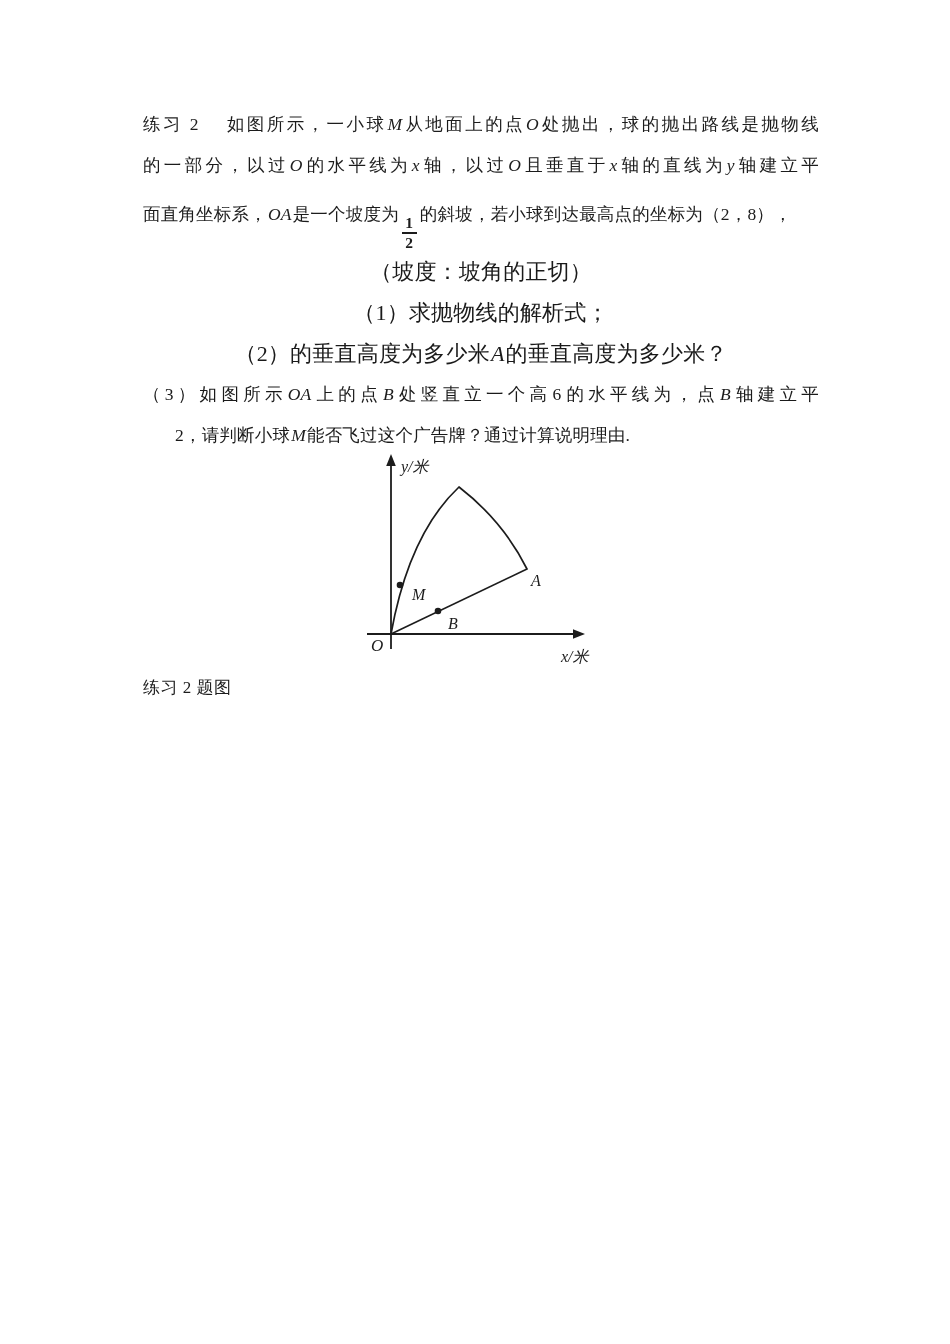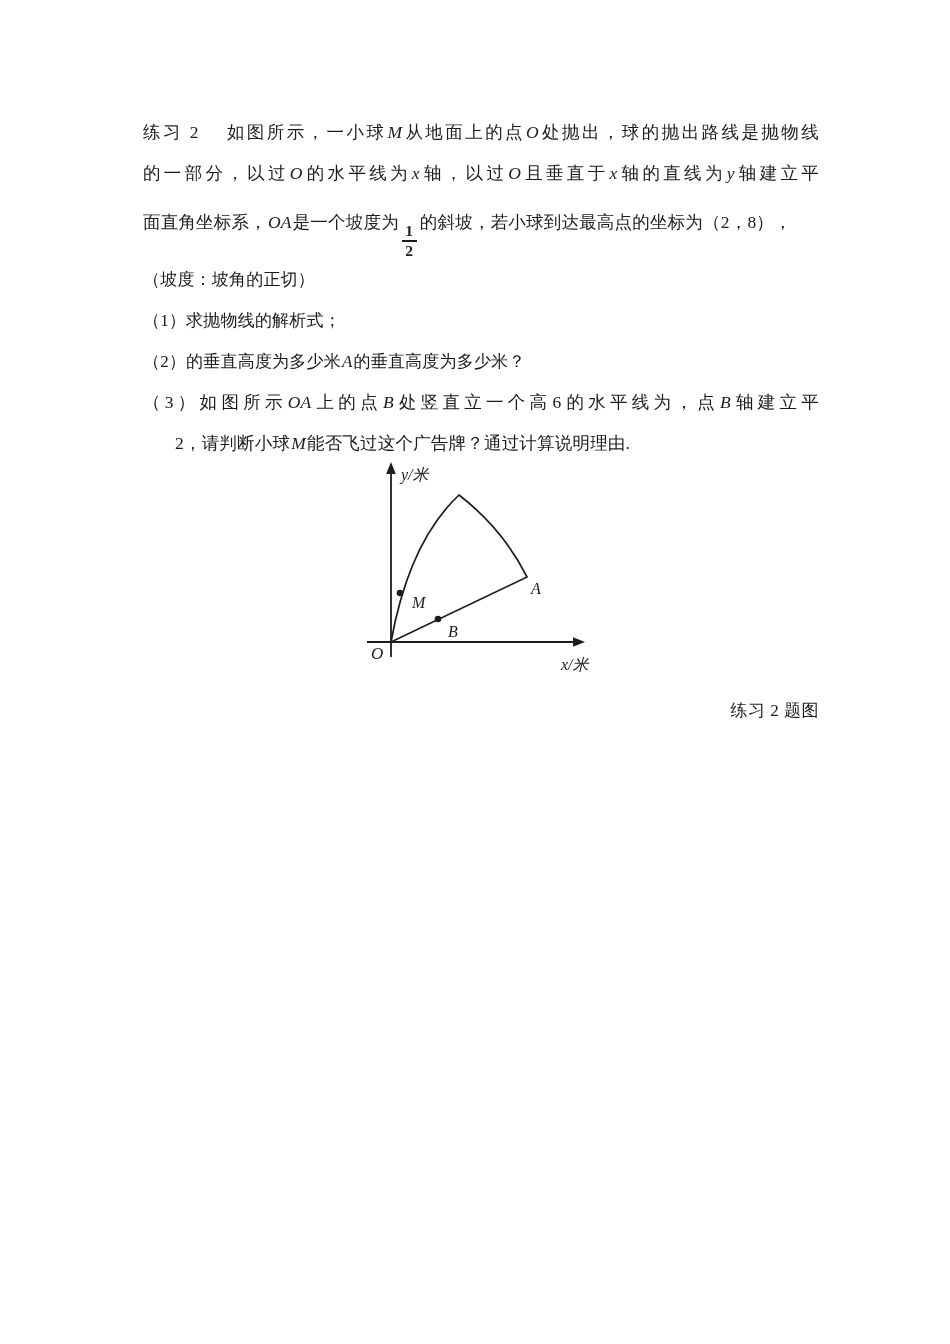--- a/index.html
+++ b/index.html
@@ -18,21 +18,21 @@
 
   .page {
     position: absolute;
     inset: 0;
     background: #ffffff;
   }
 
   .content {
     position: absolute;
     left: 143px;
-    top: 112px;
+    top: 104px;
     width: 676px;
   }
 
   
   .para {
     font-size: 17.5px;
     line-height: 41px;
     text-align: justify;
     text-justify: inter-character;
     letter-spacing: 0.2px;
@@ -84,24 +84,25 @@
   .frac .bar {
     width: 15px;
     height: 1.6px;
     background: #1c1c1c;
   }
   .frac .denominator {
     padding: 1px 3px 0 3px;
   }
 
   .qline {
-    font-size: 17px;
+    font-size: 22px;
     line-height: 41px;
     letter-spacing: 0.2px;
     white-space: nowrap;
+    text-align: center;
   }
 
   .q3 {
     font-size: 17.5px;
     line-height: 41px;
     letter-spacing: 0.2px;
   }
   .q3 .line.justified {
     text-align-last: justify;
   }
@@ -113,23 +114,23 @@
     top: 345px;
     width: 676px;
   }
 
   .figure-canvas {
     display: block;
     margin: 0 auto;
   }
 
   .figure-caption {
-    text-align: right;
+    text-align: left;
     font-size: 17px;
-    margin-top: 17px;
+    margin-top: 2px;
     letter-spacing: 0.5px;
     color: #1c1c1c;
   }
 
   .axis-label {
     font-style: italic;
     font-size: 16px;
   }
 </style>
 </head>

